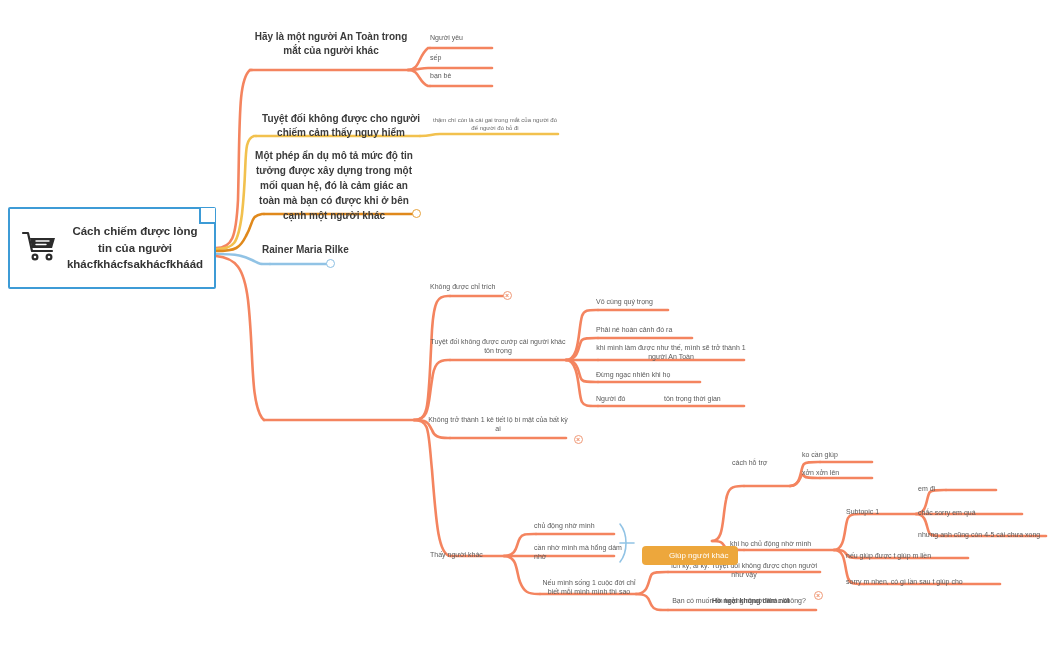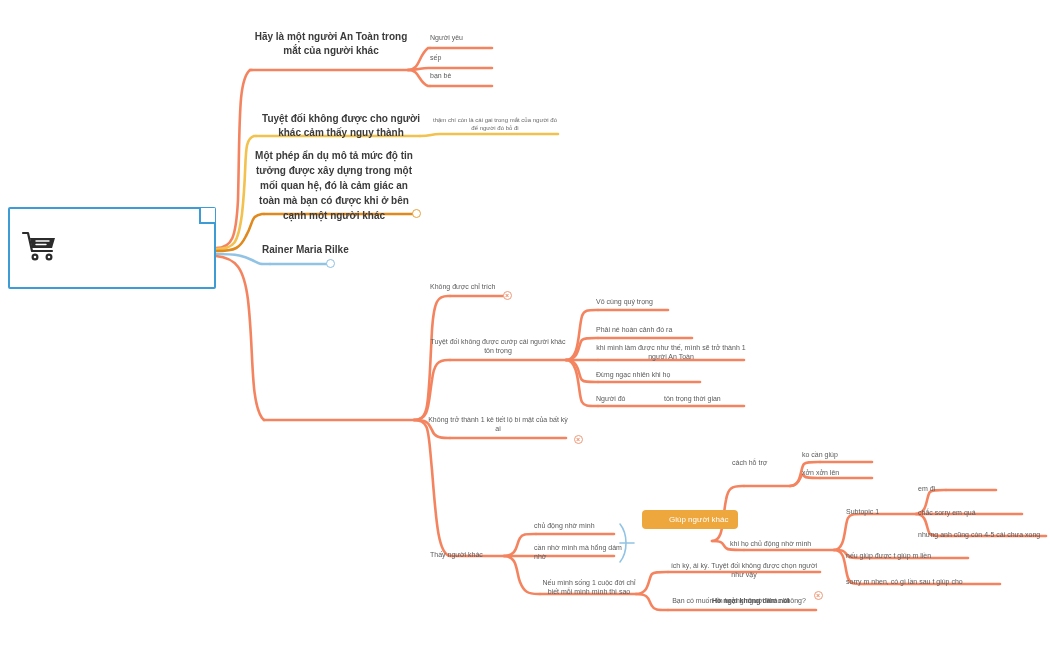--- a/index.html
+++ b/index.html
@@ -185,28 +185,29 @@
     <div class="fold"></div>
     <div class="cart">
       <svg viewBox="0 0 40 34" width="40" height="34" fill="none" stroke="#2b2b2b" stroke-width="2.2" stroke-linecap="round" stroke-linejoin="round">
         <path d="M3 4 L8 4 L12 22 L32 22"></path>
         <path d="M10 9 L35 9 L32 19 L12 19 Z" fill="#2b2b2b" stroke="none"></path>
         <path d="M16 12 L29 12 M16 15.5 L26 15.5" stroke="#ffffff" stroke-width="1.4"></path>
         <circle cx="15" cy="28" r="2.4"></circle>
         <circle cx="29" cy="28" r="2.4"></circle>
       </svg>
     </div>
+    <div class="rtext">Cách chiếm được lòng tin của người khácfkhácfsakhácfkháád</div>
   </div>
 
   <div class="node t-big" style="left:250px; top:30px; width:162px;">Hãy là một người An Toàn trong mắt của người khác</div>
   <div class="node t-small" style="left:430px; top:33px; width:70px; text-align:left;">Người yêu</div>
   <div class="node t-small" style="left:430px; top:53px; width:70px; text-align:left;">sếp</div>
   <div class="node t-small" style="left:430px; top:71px; width:70px; text-align:left;">bạn bè</div>
 
-  <div class="node t-big" style="left:260px; top:112px; width:162px;">Tuyệt đối không được cho người khác cảm thấy nguy thành</div>
+  <div class="node t-big" style="left:260px; top:112px; width:162px;">Tuyệt đối không được cho người chiếm cảm thấy nguy hiểm</div>
   <div class="node t-tiny" style="left:430px; top:116px; width:130px;">thậm chí còn là cái gai trong mắt của người đó để người đó bỏ đi</div>
 
   <div class="node t-big" style="left:250px; top:148px; width:168px; line-height:1.5;">Một phép ẩn dụ mô tả mức độ tin tưởng được xây dựng trong một mối quan hệ, đó là cảm giác an toàn mà bạn có được khi ở bên cạnh một người khác</div>
   <div class="dot amber" style="left:412px; top:209px;"></div>
 
   <div class="node t-big" style="left:262px; top:243px; width:120px; text-align:left;">Rainer Maria Rilke</div>
   <div class="dot blue" style="left:326px; top:259px;"></div>
 
 
   <div class="node t-small" style="left:430px; top:282px; width:120px; text-align:left;">Không được chỉ trích</div>
@@ -228,21 +229,21 @@
 
   <div class="node t-small" style="left:534px; top:521px; width:90px; text-align:left;">chủ động nhờ mình</div>
   <div class="node t-small" style="left:534px; top:543px; width:96px; text-align:left;">cần nhờ mình mà hổng dám nhờ</div>
   <div class="node t-small" style="left:536px; top:578px; width:106px;">Nếu mình sống 1 cuộc đời chỉ biết mỗi mình mình thì sao</div>
 
   <div class="node t-small" style="left:664px; top:561px; width:160px;">ích kỷ, ái kỷ. Tuyệt đối không được chọn người như vậy</div>
   <div class="node t-small" style="left:664px; top:596px; width:150px;">Bạn có muốn tin tưởng người khác không?</div>
   <div class="node t-small" style="left:712px; top:596px; width:108px; text-align:left; font-weight:bold;">Hồ ngại không dám nói</div>
   <div class="dot cross" style="left:814px; top:591px;"></div>
 
-  <div class="pill" style="left:642px; top:510px;padding-left:27px;">Giúp người khác</div>
+  <div class="pill" style="left:642px; top:546px;padding-left:27px;">Giúp người khác</div>
 
   <div class="node t-small" style="left:732px; top:458px; width:70px; text-align:left;">cách hỗ trợ</div>
   <div class="node t-small" style="left:802px; top:450px; width:70px; text-align:left;">ko cần giúp</div>
   <div class="node t-small" style="left:802px; top:468px; width:70px; text-align:left;">xởn xởn lên</div>
 
   <div class="node t-small" style="left:730px; top:539px; width:110px; text-align:left;">khi họ chủ động nhờ mình</div>
 
   <div class="node t-small" style="left:846px; top:507px; width:70px; text-align:left;">Subtopic 1</div>
   <div class="node t-small" style="left:918px; top:484px; width:60px; text-align:left;">em đi</div>
   <div class="node t-small" style="left:918px; top:508px; width:90px; text-align:left;">chắc sorry em quá</div>

